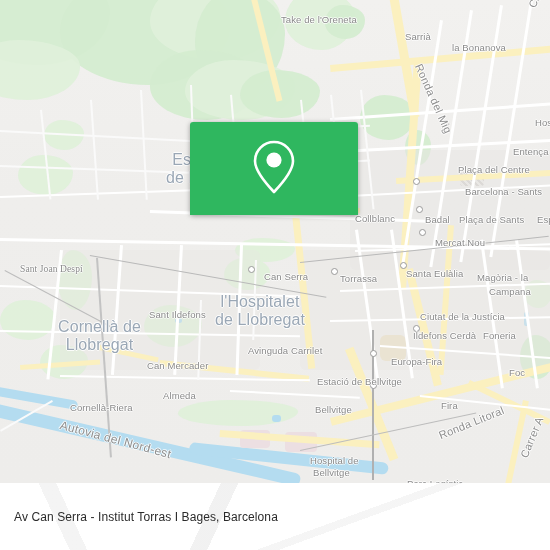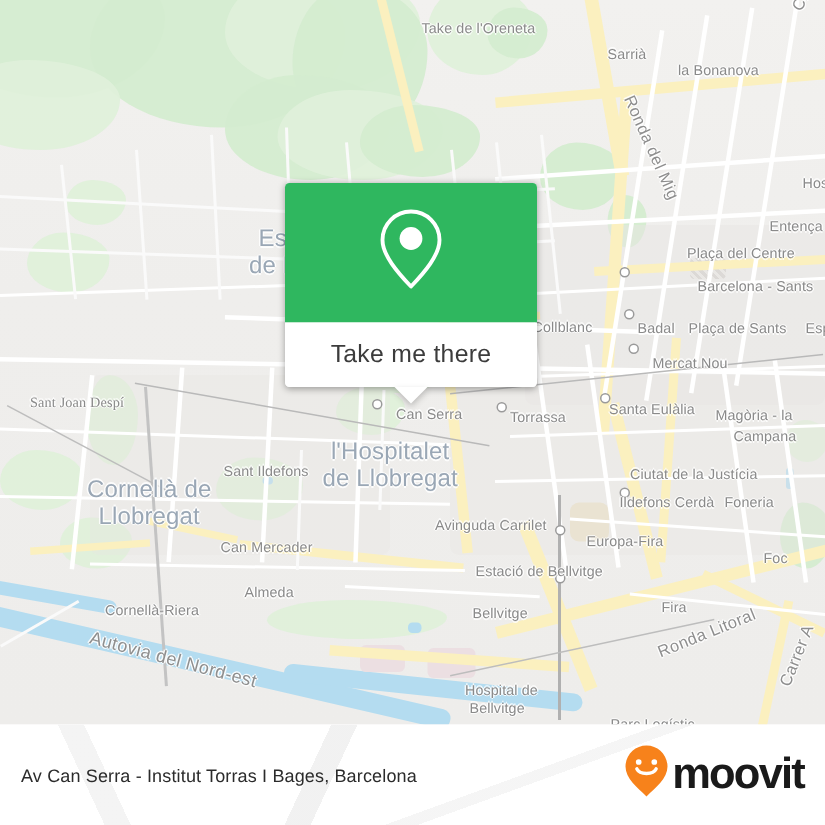--- a/index.html
+++ b/index.html
@@ -368,54 +368,39 @@
     <div class="lbl" style="left:391px;top:356px;">Europa-Fira</div>
     <div class="lbl" style="left:509px;top:367px;">Foc</div>
     <div class="lbl" style="left:441px;top:400px;">Fira</div>
     <div class="lbl" style="left:317px;top:376px;">Estació de Bellvitge</div>
     <div class="lbl" style="left:315px;top:404px;">Bellvitge</div>
     <div class="lbl" style="left:310px;top:455px;">Hospital de</div>
     <div class="lbl" style="left:313px;top:467px;">Bellvitge</div>
     <div class="lbl" style="left:407px;top:478px;">Parc Logístic</div>
     <div class="lbl lbl-road" style="left:437px;top:430px;transform:rotate(-22deg);transform-origin:0 0;">Ronda Litoral</div>
     <div class="lbl lbl-road" style="left:518px;top:455px;transform:rotate(-68deg);transform-origin:0 0;">Carrer A</div>
-    <div class="lbl" style="left:248px;top:345px;margin-left:42px;">Avinguda Carrilet</div>
+    <div class="lbl" style="left:248px;top:345px;">Avinguda Carrilet</div>
     <div class="lbl" style="left:264px;top:271px;">Can Serra</div>
     <div class="lbl" style="left:149px;top:309px;">Sant Ildefons</div>
     <div class="lbl" style="left:147px;top:360px;">Can Mercader</div>
     <div class="lbl" style="left:163px;top:390px;">Almeda</div>
     <div class="lbl" style="left:20px;top:264px;font-family:Liberation Serif, serif;">Sant Joan Despí</div>
     <div class="lbl" style="left:70px;top:402px;">Cornellà-Riera</div>
     <div class="lbl lbl-road" style="left:62px;top:418px;transform:rotate(15deg);transform-origin:0 0;font-size:12px;">Autovia del Nord-est</div>
 
     <div id="callout">
       <div id="callout-head">
         <span>
           <svg width="46" height="58" viewBox="0 0 46 58" aria-hidden="true">
             <path d="M23 4 C12.5 4 4 12.5 4 23 C4 33 14 44.5 23 54 C32 44.5 42 33 42 23 C42 12.5 33.5 4 23 4 Z" fill="none" stroke="#ffffff" stroke-width="2.6" stroke-linejoin="round"></path>
             <circle cx="23" cy="22" r="7.6" fill="#ffffff"></circle>
           </svg>
         </span>
       </div>
-      <div id="callout-foot">
-        <span id="callout-foot-label">Take me there</span>
-        <div id="callout-tail"></div>
-      </div>
     </div>
 
   </div>
 
   <div id="bottombar">
     <div id="stop-title">Av Can Serra - Institut Torras I Bages, Barcelona</div>
-    <div id="moovit-logo">
-      <span>
-        <svg width="30" height="36" viewBox="0 0 30 36" aria-hidden="true">
-          <path d="M15 1 C7.3 1 1 7.3 1 15 C1 23 9 29 15 35 C21 29 29 23 29 15 C29 7.3 22.7 1 15 1 Z" fill="#f7821b"></path>
-          <circle cx="9.8" cy="12" r="1.9" fill="#ffffff"></circle>
-          <circle cx="20.2" cy="12" r="1.9" fill="#ffffff"></circle>
-          <path d="M8.6 16.6 C10.6 20.6 19.4 20.6 21.4 16.6" fill="none" stroke="#ffffff" stroke-width="2.3" stroke-linecap="round"></path>
-        </svg>
-      </span>
-      <span id="moovit-wordmark">moovit</span>
-    </div>
   </div>
 
 </div>
 
 </body></html>

